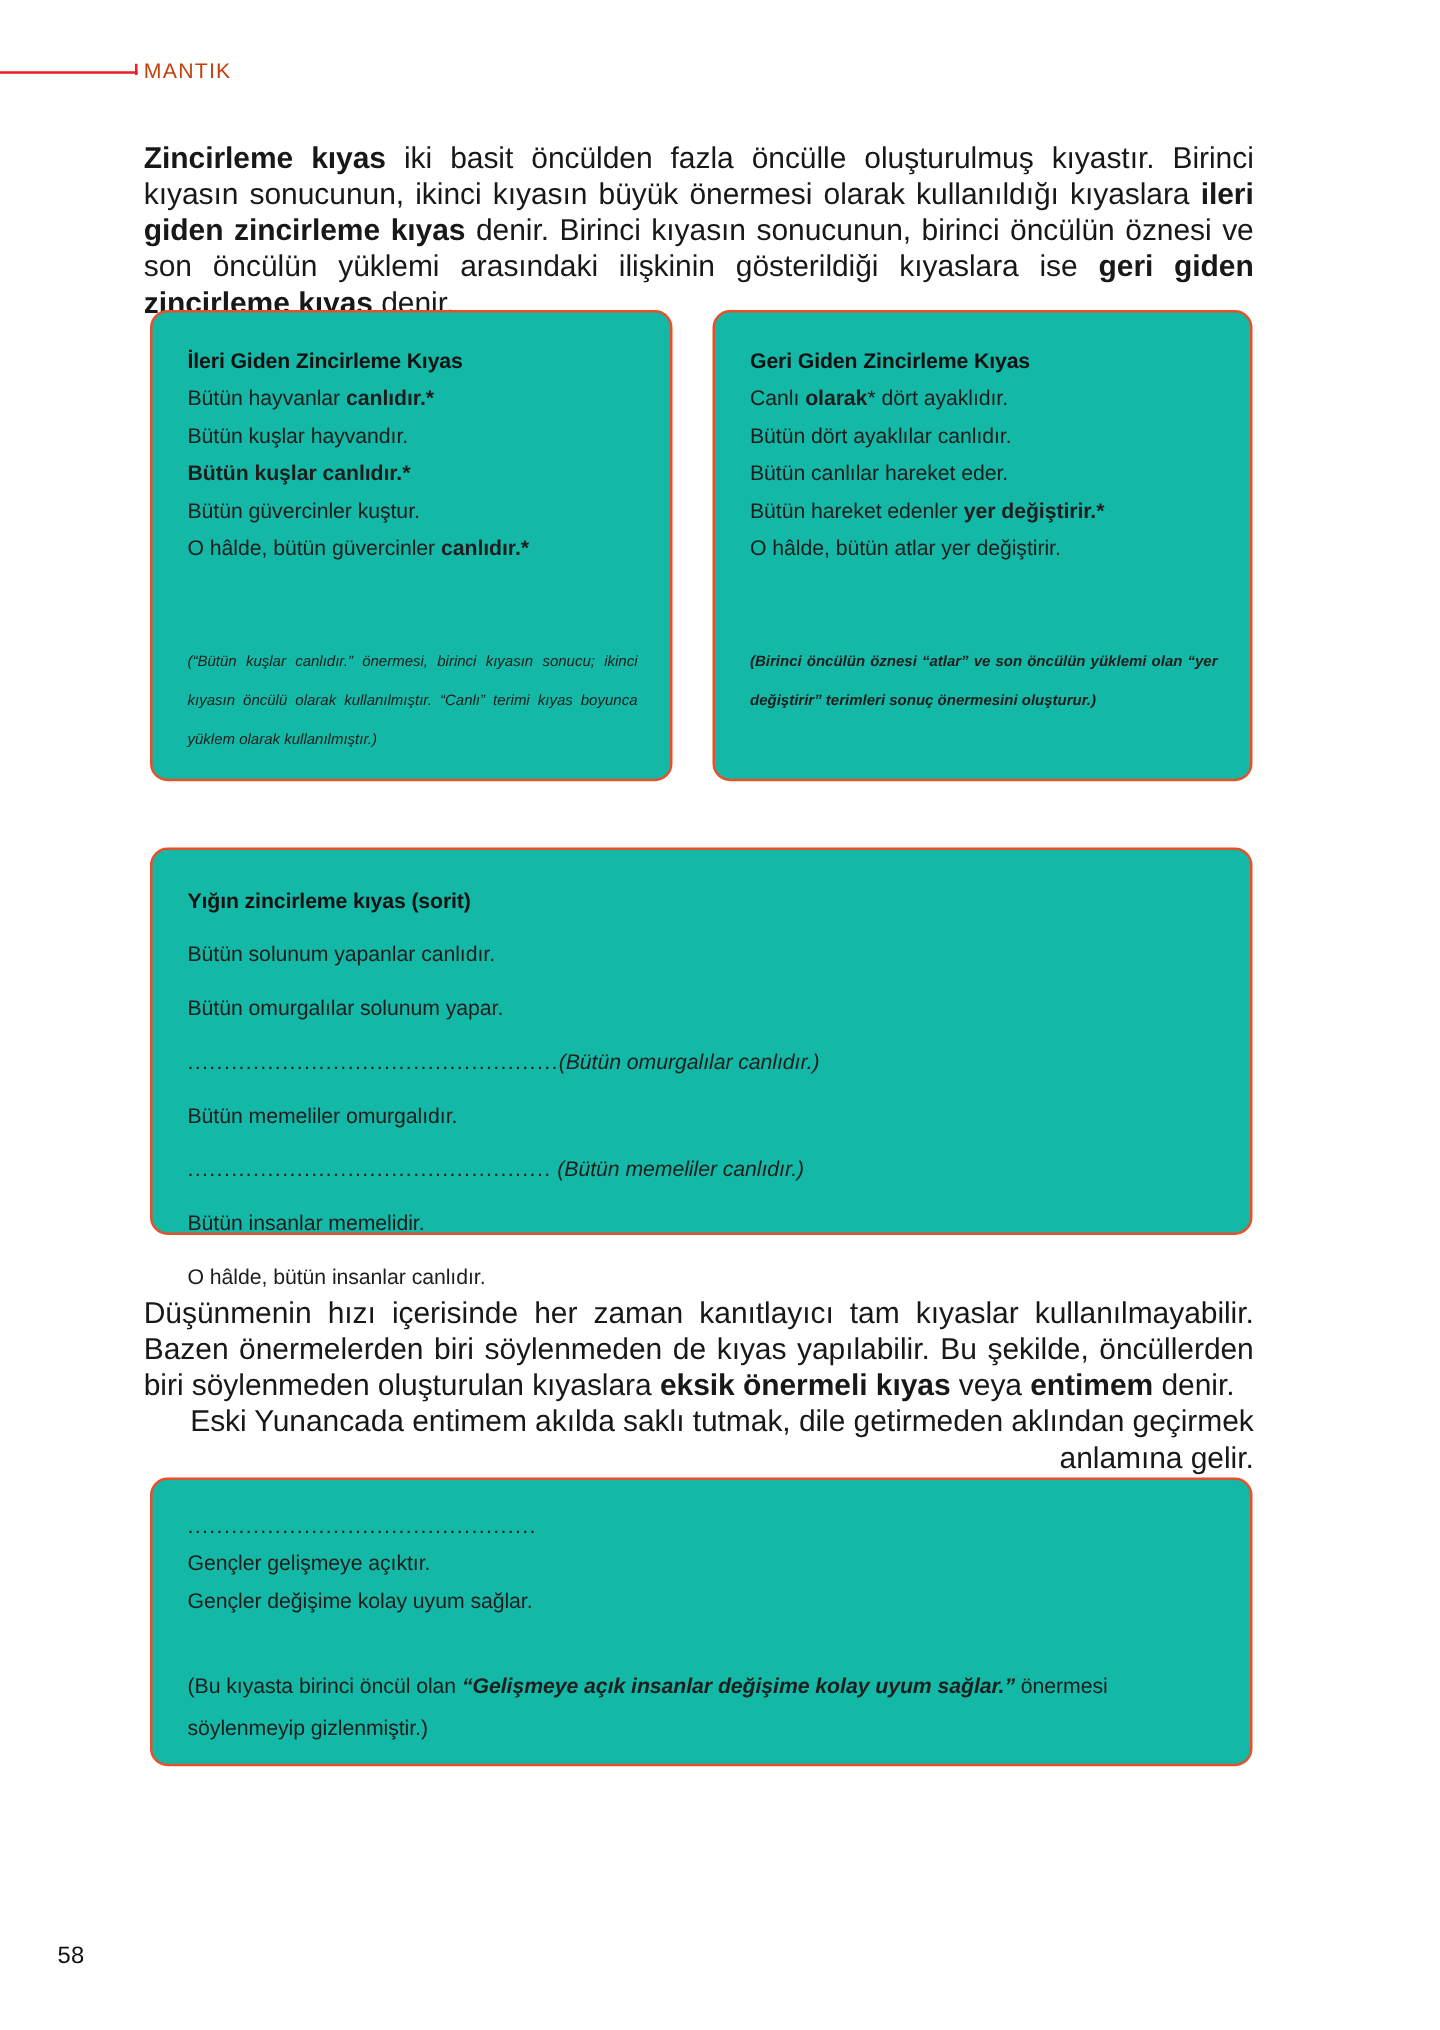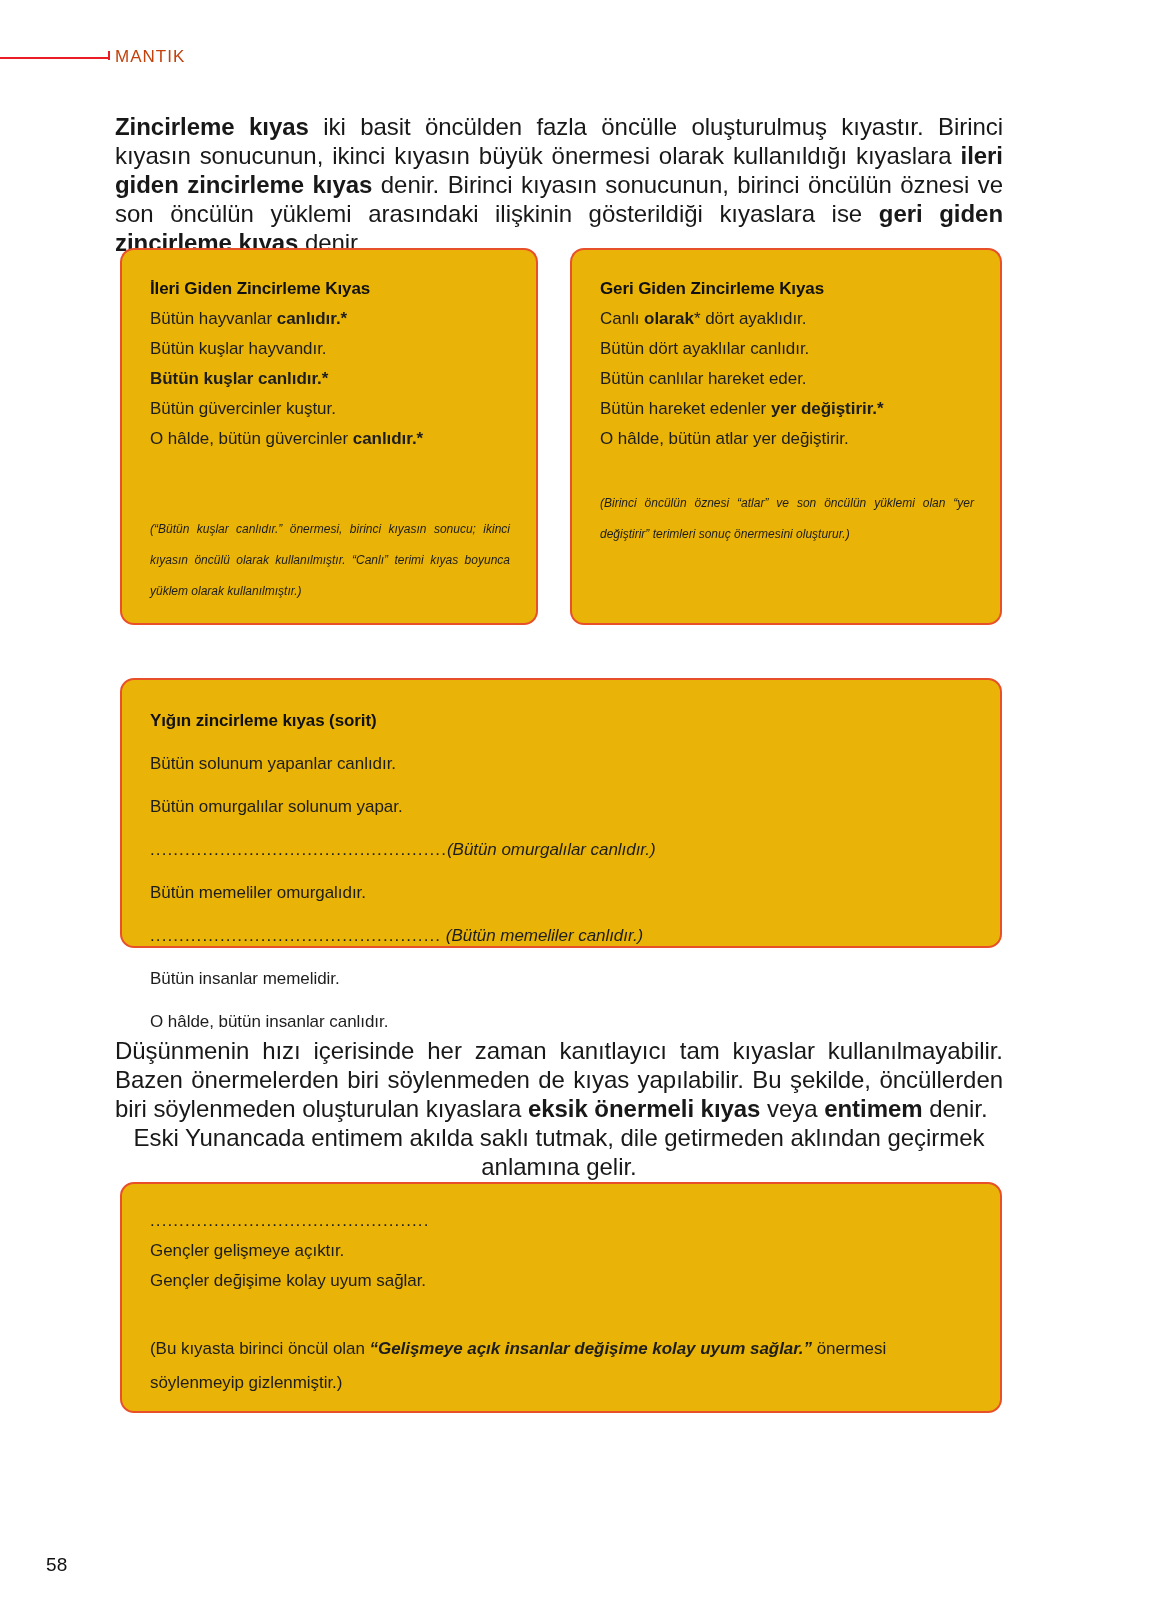--- a/index.html
+++ b/index.html
@@ -67,21 +67,21 @@
     letter-spacing: -0.05px;
   }
   .body-par b { font-weight: 700; }
 
   
   .box {
     position: absolute;
     border: 2px solid #e8502a;
     border-radius: 14px;
     box-sizing: border-box;
-    background: #eab308;
+    background: #14b8a6;
   }
   .box-inner {
     padding: 24px 26px 20px 28px;
   }
   .box-title {
     font-size: 17px;
     font-weight: 700;
     color: #111;
     line-height: 30px;
     letter-spacing: -0.1px;
@@ -208,25 +208,25 @@
     </div>
 
     <div class="prem">
       <span>Bütün hareket edenler </span><b class="u">yer değiştirir.</b><b>*</b>
     </div>
 
     <div class="prem">
       <span>O hâlde,  bütün atlar yer değiştirir.</span>
     </div>
 
-    <div class="note" style="margin-top:34px;">(Birinci öncülün öznesi “atlar” ve son öncülün yüklemi olan “yer değiştirir” terimleri sonuç önermesini oluşturur.)</div>
-  </div>
-</div>
-
-<div class="box" style="left:120px; top:678px; width:882px; height:270px;">
+    <div class="note" style="margin-top:60px;font-weight:bold;">(Birinci öncülün öznesi “atlar” ve son öncülün yüklemi olan “yer değiştirir” terimleri sonuç önermesini oluşturur.)</div>
+  </div>
+</div>
+
+<div class="box" style="left:120px; top:678px; width:882px; height:310px;">
   <div class="box-inner" style="padding:20px 26px 16px 28px;">
     <div class="box-title" style="line-height:42px;">Yığın zincirleme kıyas (sorit)</div>
 
     <div class="sorit-line">
       <span>Bütün solunum yapanlar canlıdır.</span>
     </div>
 
     <div class="sorit-line">
       <span>Bütün omurgalılar solunum yapar.</span>
     </div>
@@ -250,21 +250,21 @@
     <div class="sorit-line">
       <span>O hâlde, bütün insanlar canlıdır.</span>
     </div>
   </div>
 </div>
 
 <div class="content" style="top:1036px;">
   <p class="body-par" style="margin:0;">
     <span>Düşünmenin hızı içerisinde her zaman kanıtlayıcı tam kıyaslar kullanılmayabilir. Bazen önermelerden biri söylenmeden de kıyas yapılabilir. Bu şekilde, öncüllerden biri söylenmeden oluşturulan kıyaslara </span><b>eksik önermeli kıyas</b><span> veya </span><b>entimem</b><span> denir.</span>
   </p>
-  <p class="body-par" style="margin:0; text-align:center;">Eski Yunancada entimem akılda saklı tutmak, dile getirmeden aklından geçirmek anlamına gelir.</p>
+  <p class="body-par" style="margin:0; text-align:right;">Eski Yunancada entimem akılda saklı tutmak, dile getirmeden aklından geçirmek anlamına gelir.</p>
 </div>
 
 <div class="box" style="left:120px; top:1182px; width:882px; height:231px;">
   <div class="box-inner" style="padding:22px 26px 18px 28px;">
     <div class="ent-dots">................................................</div>
     <div class="ent-line">Gençler gelişmeye açıktır.</div>
     <div class="ent-line">Gençler değişime kolay uyum sağlar.</div>
     <div class="ent-note" style="margin-top:36px;">
       <span>(Bu kıyasta birinci öncül olan  </span><i>“Gelişmeye açık insanlar değişime kolay uyum sağlar.”</i><span> önermesi söylenmeyip gizlenmiştir.)</span>
     </div>

